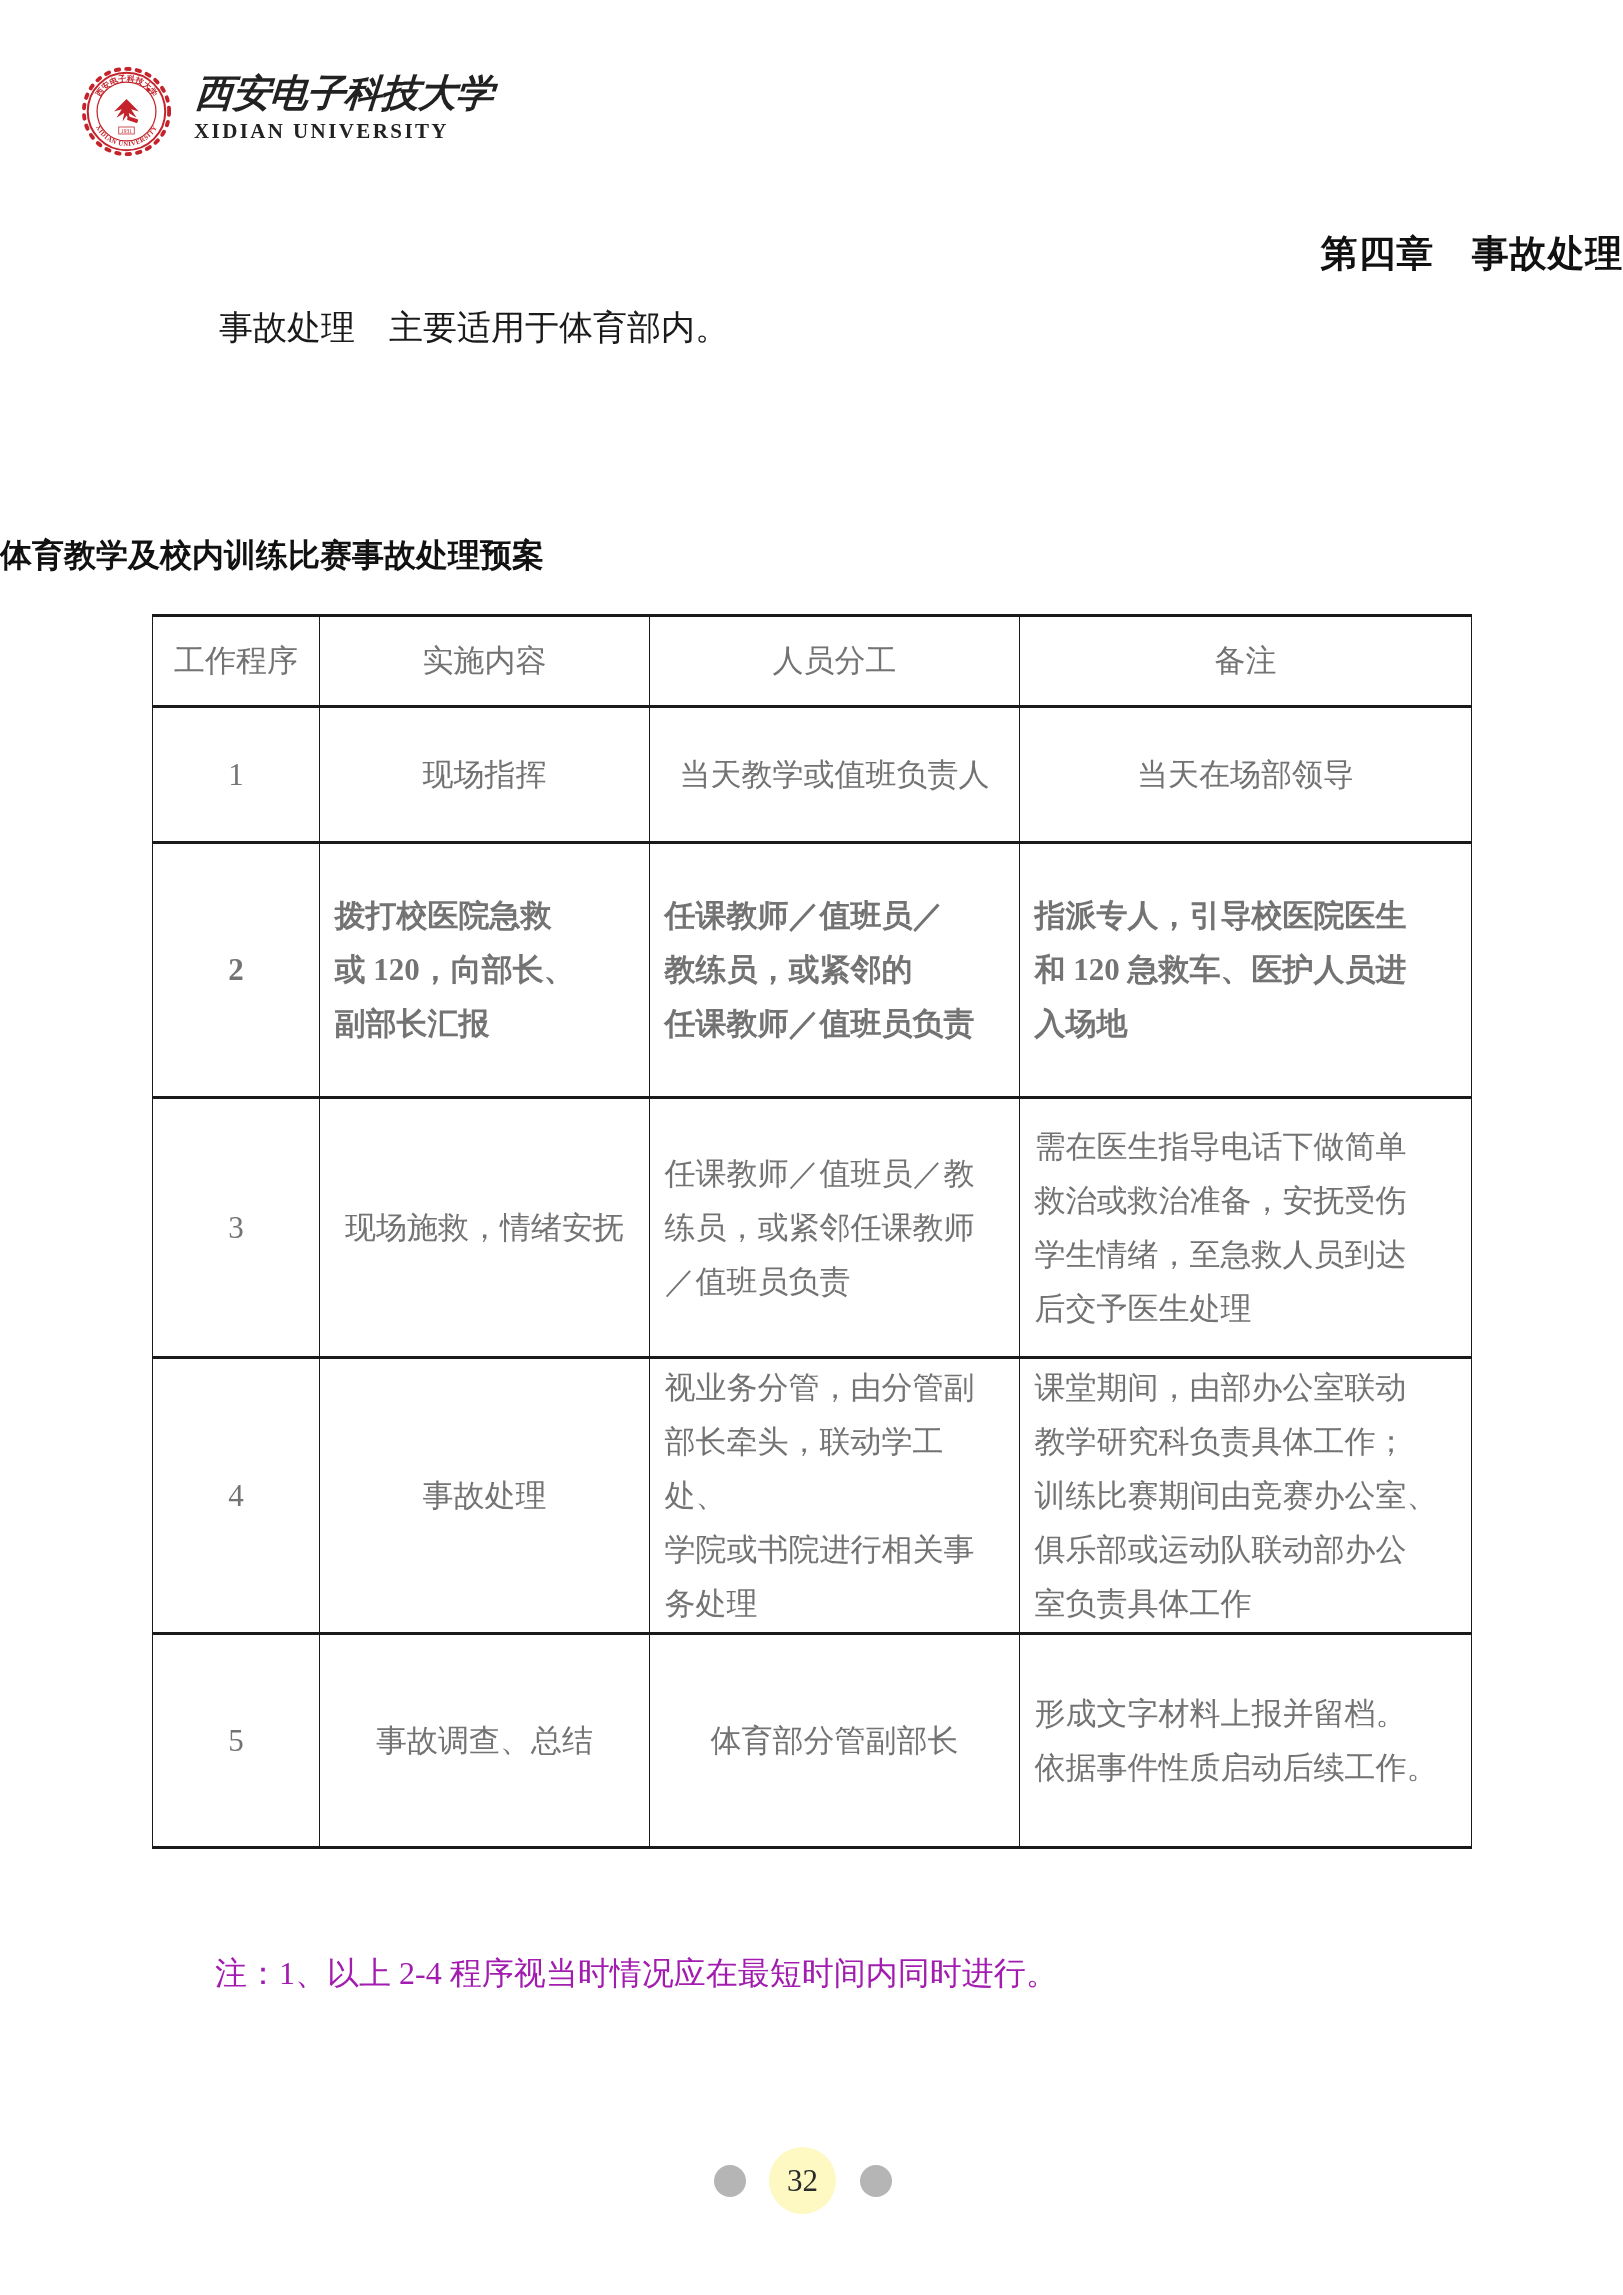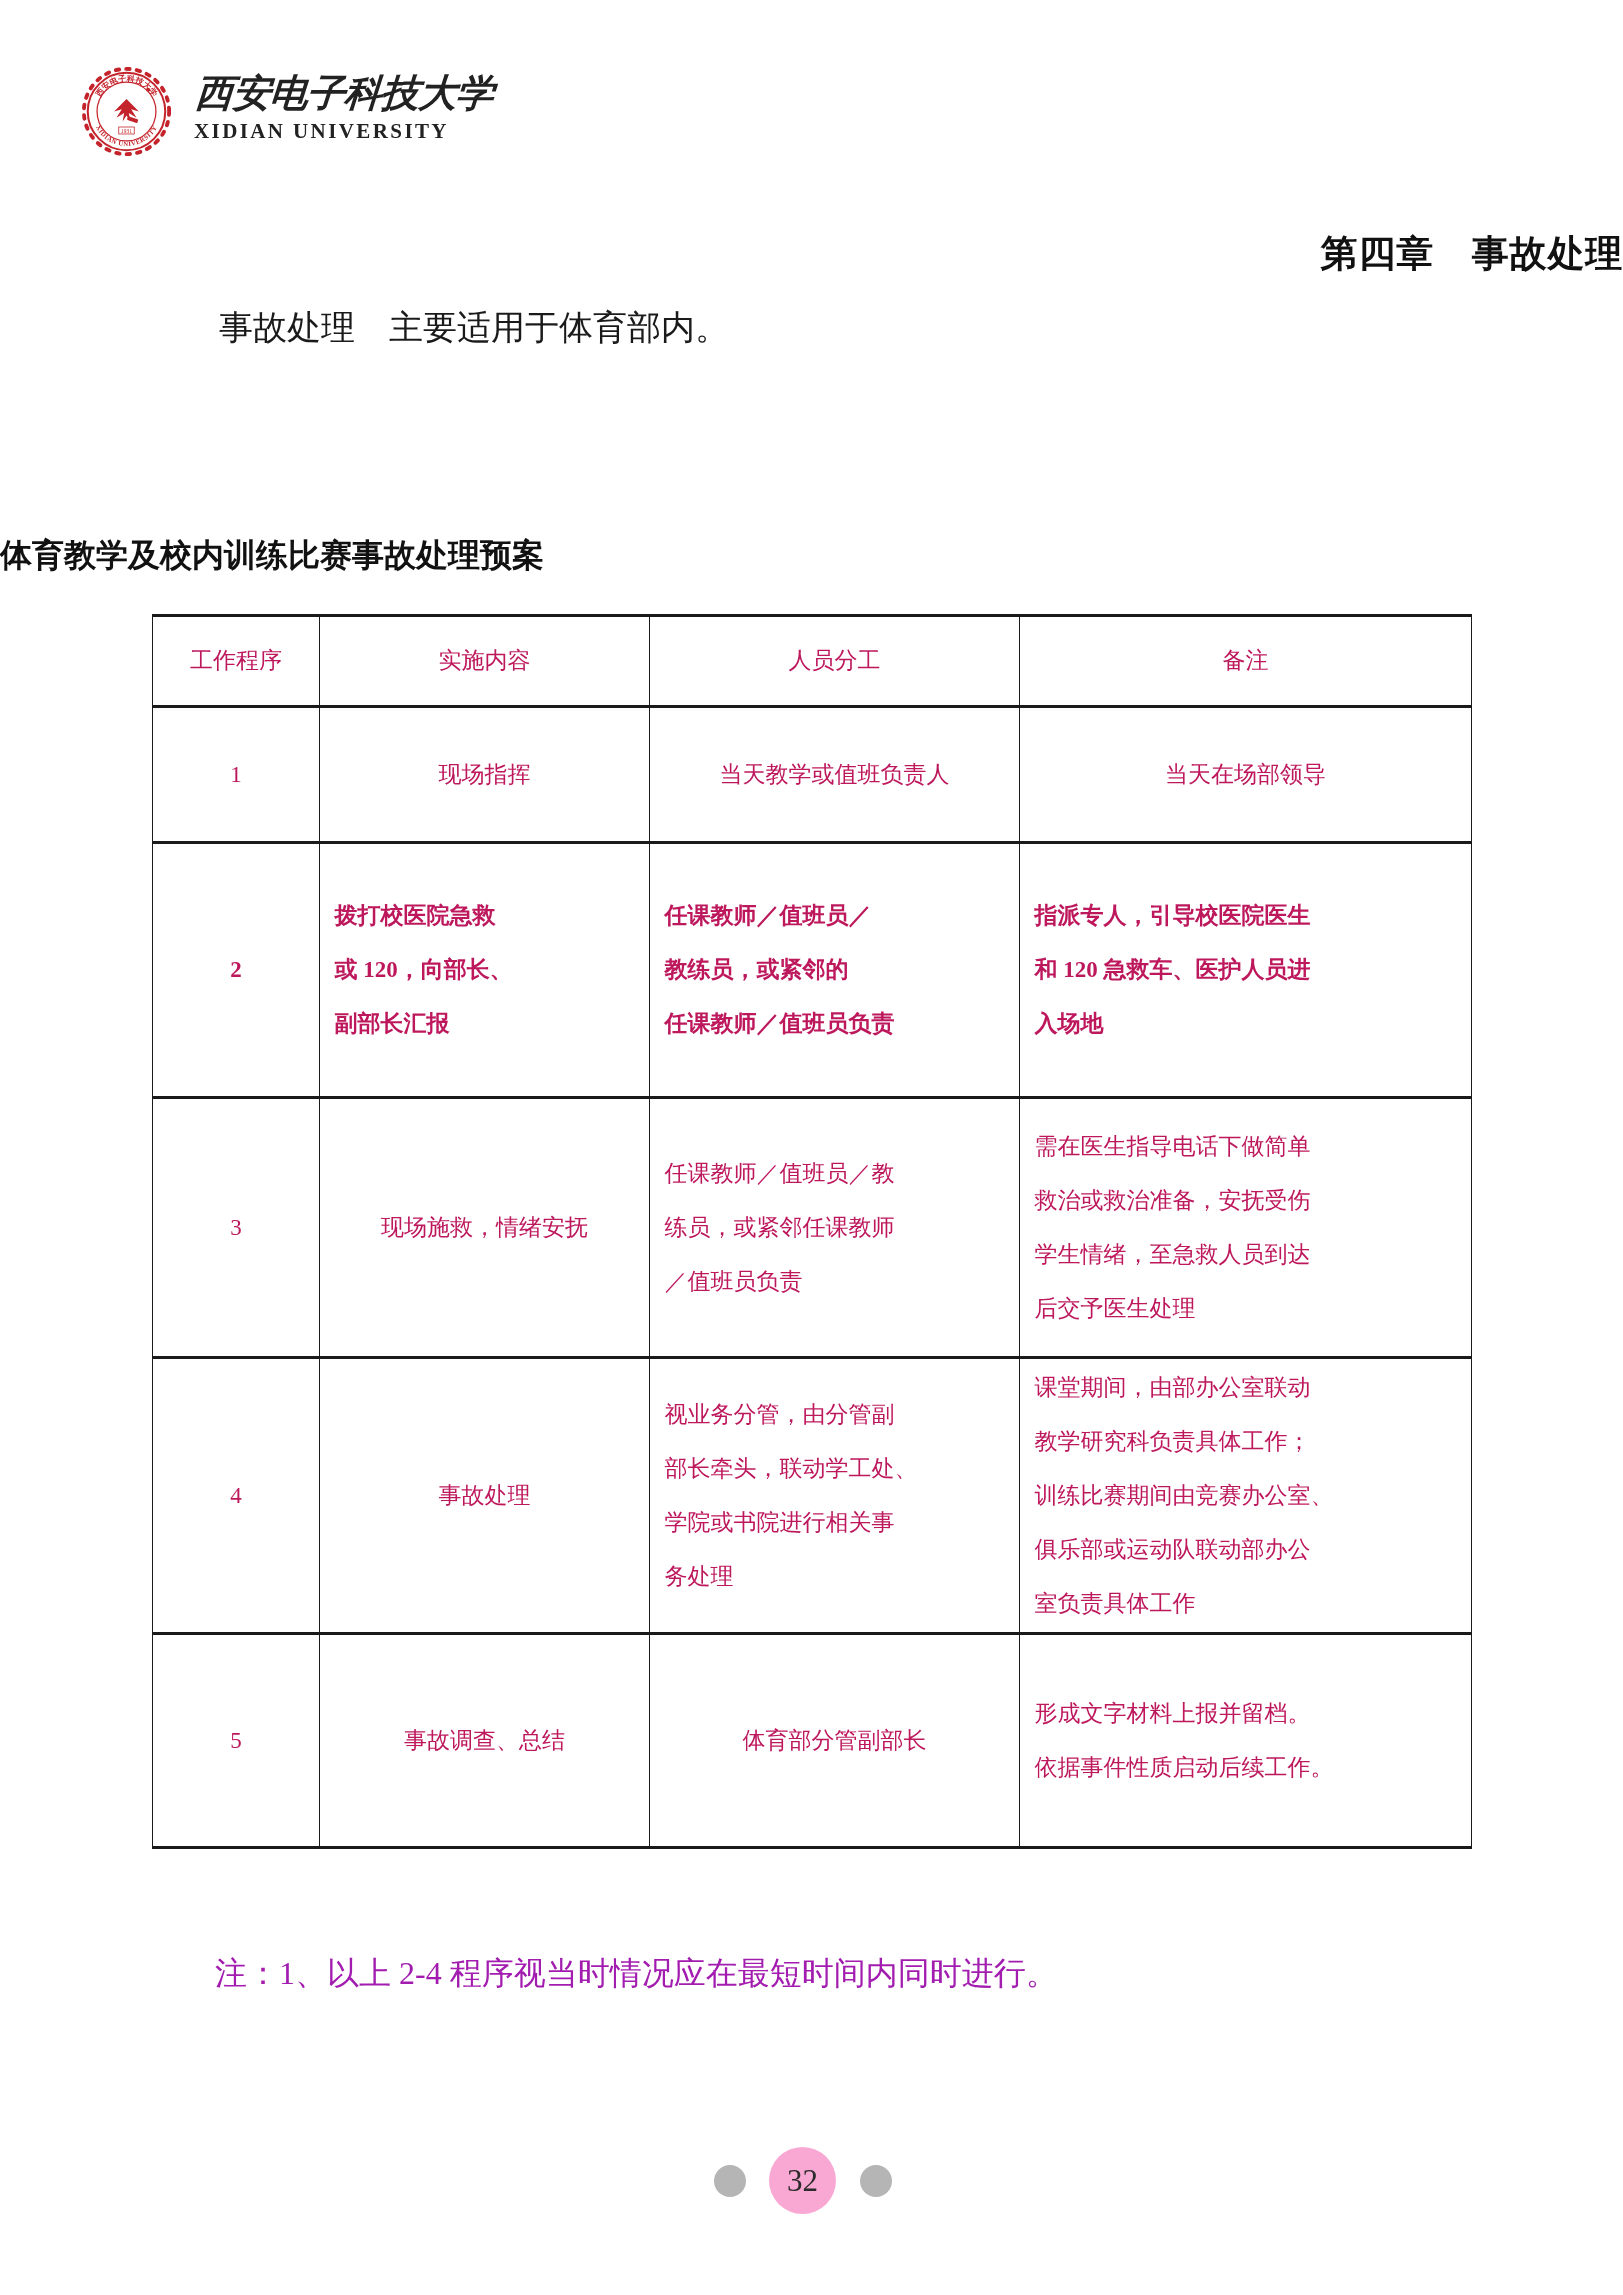--- a/index.html
+++ b/index.html
@@ -43,21 +43,21 @@
 
   
   table.plan {
     position:absolute; left:152px; top:614px; width:1320px;
     border-collapse:collapse; table-layout:fixed;
   }
   table.plan td {
     border:1.6px solid #1a1a1a;
     border-top-width:3.2px; border-bottom-width:3.2px;
     vertical-align:middle;
-    font-size:23px; color:#be185d;
+    font-size:31px; color:#737373;
   }
   table.plan .cell { white-space:pre-line; line-height:54px; }
   table.plan .c .cell { text-align:center; padding:0 4.9px; }
   table.plan .l .cell { text-align:left; padding:0 14.6px; }
   tr.hrow  td { height:91px; }
   tr.r1 td { height:136px; }
   tr.r2 td { height:255px;font-weight:bold; }
   tr.r3 td { height:260px; }
   tr.r4 td { height:276px; }
   tr.r5 td { height:214px; }
@@ -66,21 +66,21 @@
   .notes { position:absolute; left:215px; top:1953px; font-size:32px; color:#a21caf; }
   .note-line { line-height:41px; margin-bottom:19.5px; white-space:nowrap; }
   .note-line.indent { padding-left:64px; }
 
   
   .footer-dot { position:absolute; border-radius:50%; background:#b5b5b5; }
   .dot-left  { left:714px;  top:2165px; width:32px; height:32px; }
   .dot-right { left:860px; top:2165px; width:32px; height:32px; }
   .page-number-circle {
     position:absolute; left:769px; top:2147px; width:67px; height:67px;
-    border-radius:50%; background:#f9a8d4;
+    border-radius:50%; background:#fef9c3;
     display:flex; align-items:center; justify-content:center;
     font-size:31px; color:#2b2b2b;
   }
 </style>
 </head>
 <body>
 
 <div class="page">
 
   <div class="logo">

